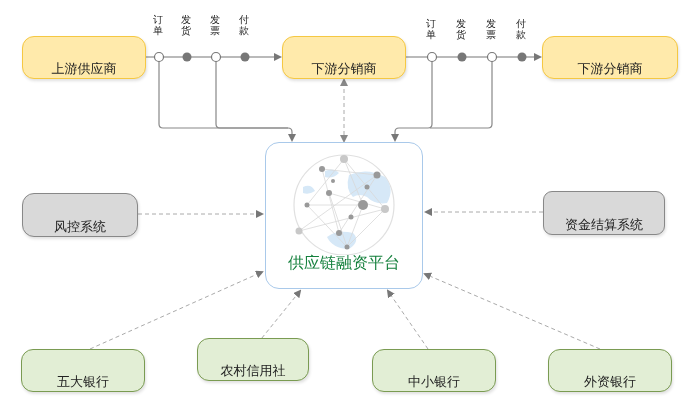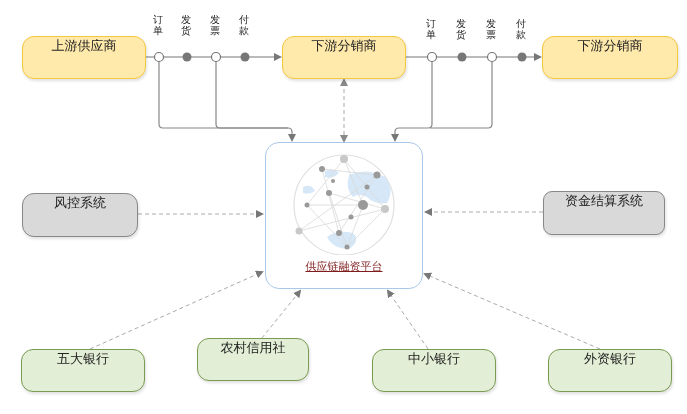--- a/index.html
+++ b/index.html
@@ -1,29 +1,29 @@
 <!DOCTYPE html>
 <html><head>
 <meta charset="utf-8">
 <style>
   html, body { margin: 0; padding: 0; background: #ffffff; }
   body { width: 687px; height: 414px; position: relative; overflow: hidden;
          font-family: "DejaVu Sans", "Liberation Sans", sans-serif; }
   svg.wires { position: absolute; left: 0; top: 0; }
   .node { position: absolute; box-sizing: border-box; border-radius: 12px;
-          display: flex; align-items: flex-start; justify-content: center;
+          display: flex; align-items: flex-end; justify-content: center;
           font-size: 13px; color: #222; }
   .yellow { background: #ffeaab; border: 1.5px solid #f5c842;
             box-shadow: 1px 2px 3px rgba(0,0,0,0.12); }
   .gray { background: #d9d9d9; border: 1.5px solid #888; box-shadow: 1px 2px 3px rgba(0,0,0,0.12); }
   .green { background: #e2eed5; border: 1.5px solid #7a9b52; box-shadow: 1px 2px 3px rgba(0,0,0,0.12); margin-left: 6px; }
   .platform { position: absolute; left: 265px; top: 142px; width: 158px; height: 147px;
               box-sizing: border-box; border: 1.5px solid #a9c9ea; border-radius: 14px; background: #fff; }
   .platform-label { position: absolute; left: 0; right: 0; bottom: 14px; text-align: center;
-                    font-size: 11px; color: #7f1d1d; text-decoration: underline; }
+                    font-size: 16px; color: #15803d; }
   .vlabel { position: absolute; font-size: 10px; color: #222; width: 12px; line-height: 11px;
             text-align: left; word-break: break-all; }
 </style>
 </head>
 <body>
 
 <svg class="wires" width="687" height="414">
   <defs>
     <marker id="arr" markerWidth="8" markerHeight="8" refX="6" refY="4" orient="auto" markerUnits="userSpaceOnUse">
       <path d="M0,0 L8,4 L0,8 z" fill="#777"></path>

